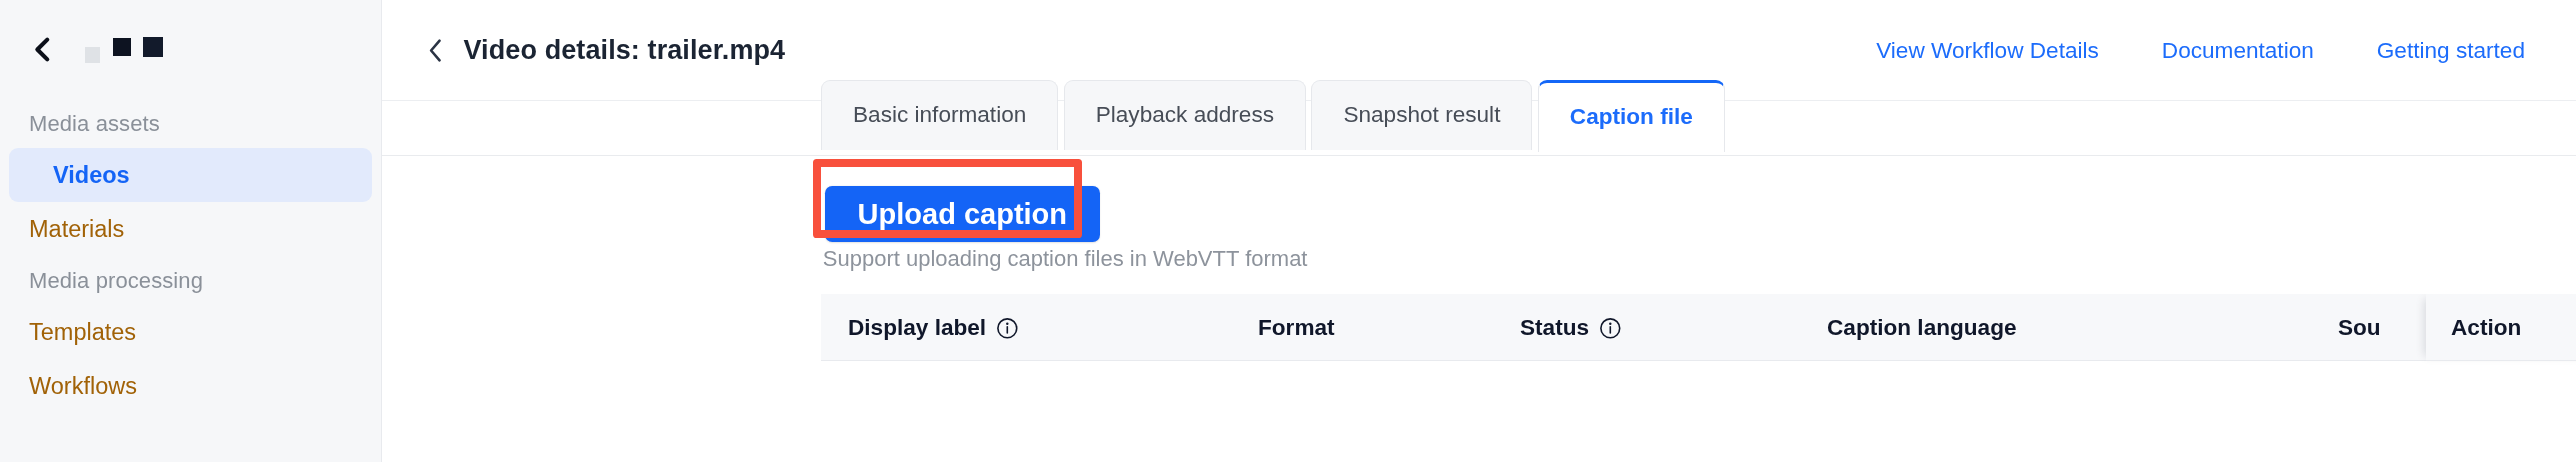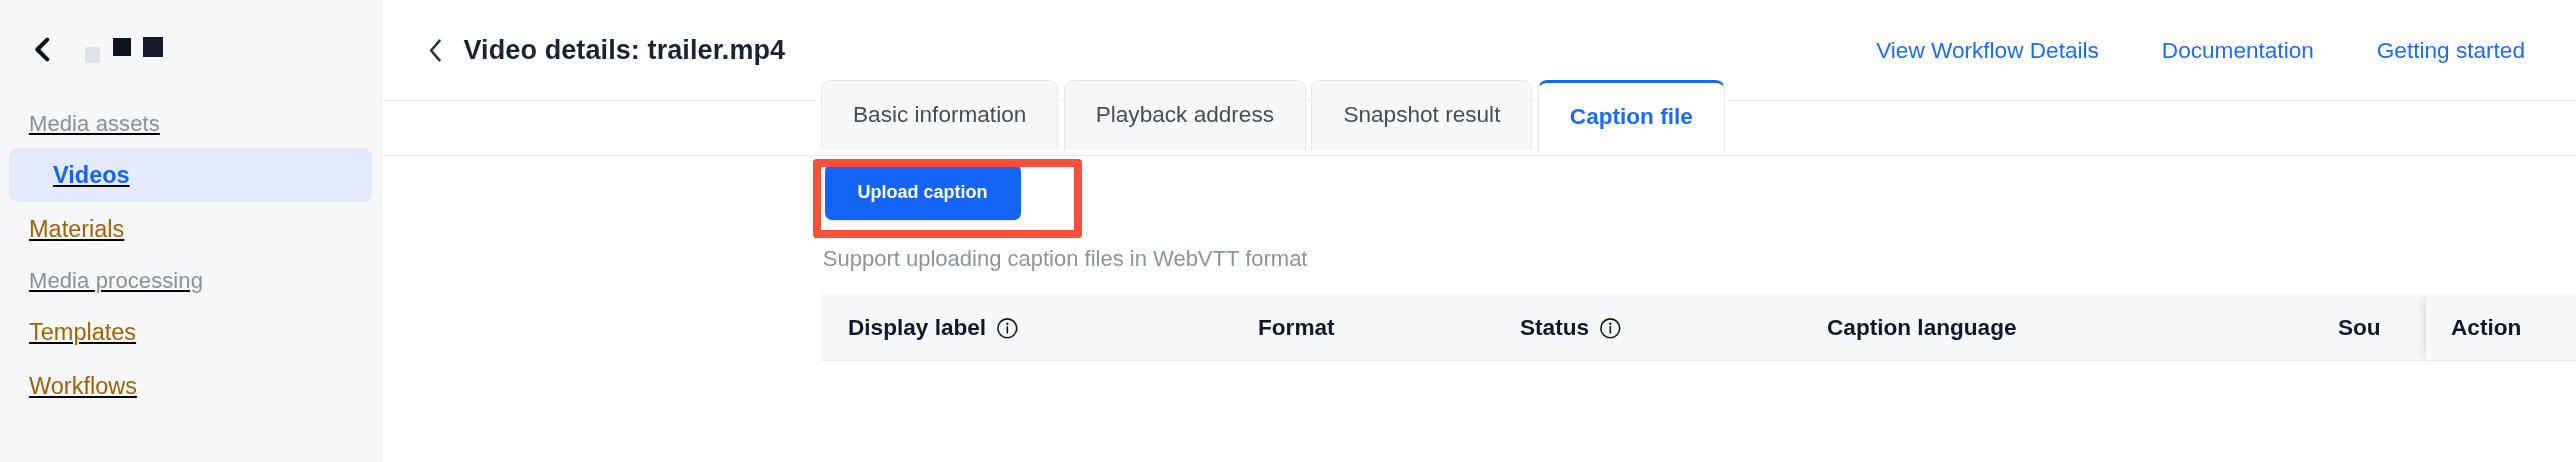--- a/index.html
+++ b/index.html
@@ -55,21 +55,20 @@
   }
   .logo-sq {
     display: block;
   }
   .logo-sq.pale { width: 15.4px; height: 15.4px; background: #dfe2e6; margin-top: 11px; }
   .logo-sq.dark1 { width: 18px; height: 18px; background: #0d1321; margin-bottom: 5.4px; }
   .logo-sq.dark2 { width: 20px; height: 20px; background: #121a2b; margin-bottom: 5.4px; }
 
   .nav {
     padding: 0 9px;
-    text-decoration: underline;
   }
   .nav-group-title {
     font-size: 22px;
     color: #8a9099;
     padding: 11px 20px;
     line-height: 27px;
     letter-spacing: 0.1px;
   }
   .nav-item {
     font-size: 23.5px;
@@ -208,26 +207,26 @@
     border: 8.1px solid #f8503c;
     border-radius: 3.6px;
     box-sizing: border-box;
     z-index: 5;
     pointer-events: none;
   }
 
   .upload-btn {
     position: absolute;
     left: 3.6px;
-    top: 7px;
+    top: 29px;
     height: 56px;
     padding: 0 33px;
     background: #1464f6;
     color: #ffffff;
-    font-size: 18px;
+    font-size: 29px;
     font-weight: 700;
     border: none;
     border-radius: 7.2px;
     cursor: pointer;
     font-family: "Liberation Sans", sans-serif;
     box-shadow: 0 0.9px 1.8px rgba(0,0,0,0.12);
     line-height: 56px;
     white-space: nowrap;
   }
 

